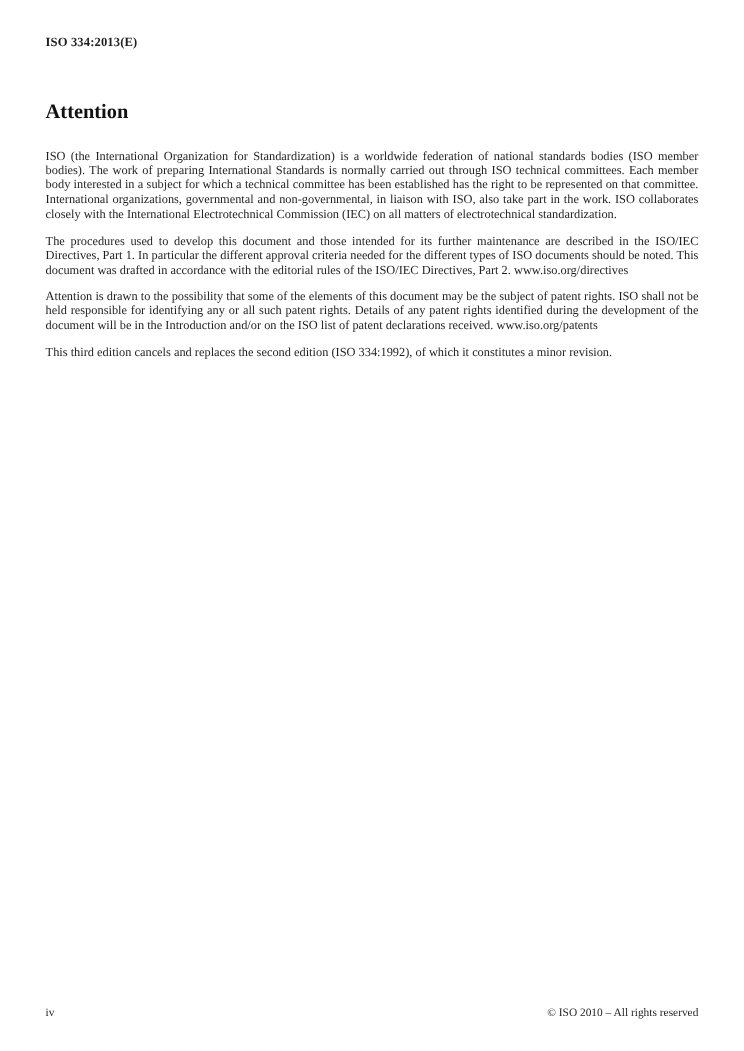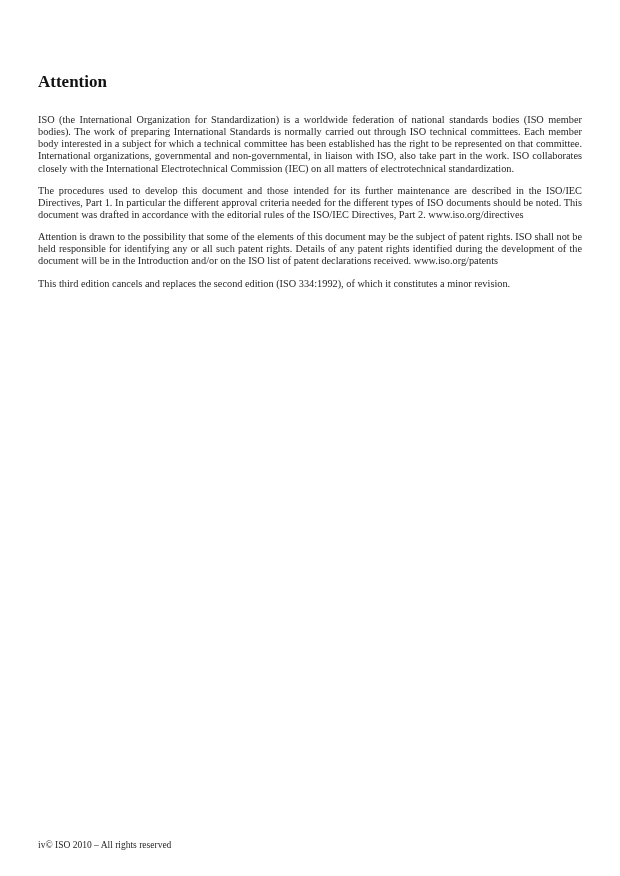--- a/index.html
+++ b/index.html
@@ -41,31 +41,32 @@
   }
   .body-text p .it {
     font-style: italic;
   }
   .footer {
     position: absolute;
     left: 38px;
     right: 38px;
     bottom: 26px;
     display: flex;
-    justify-content: flex-start;
+    justify-content: space-between;
     align-items: baseline;
     font-size: 9.5px;
     color: #1f1f1f;
   }
 </style>
 </head>
 <body>
 
 <div class="page">
 
+  <div class="doc-ref">ISO 334:2013(E)</div>
 
   <h1 class="fw-title">Attention</h1>
 
   <div class="body-text">
       <p><span>ISO (the International Organization for Standardization) is a worldwide federation of national standards bodies (ISO member bodies). The work of preparing International Standards is normally carried out through ISO technical committees. Each member body interested in a subject for which a technical committee has been established has the right to be represented on that committee. International organizations, governmental and non-governmental, in liaison with ISO, also take part in the work. ISO collaborates closely with the International Electrotechnical Commission (IEC) on all matters of electrotechnical standardization.</span></p>
       <p><span>The procedures used to develop this document and those intended for its further maintenance are described in the ISO/IEC Directives, Part 1.  In particular the different approval criteria needed for the different types of ISO documents should be noted.  This document was drafted in accordance with the editorial rules of the ISO/IEC Directives, Part 2.  www.iso.org/directives</span></p>
       <p><span>Attention is drawn to the possibility that some of the elements of this document may be the subject of patent rights. ISO shall not be held responsible for identifying any or all such patent rights.  Details of any patent rights identified during the development of the document will be in the Introduction and/or on the ISO list of patent declarations received.  www.iso.org/patents</span></p>
       <p><span>This third edition cancels and replaces the second edition (ISO 334:1992), of which it constitutes a minor revision.</span></p>
     </div>
 

